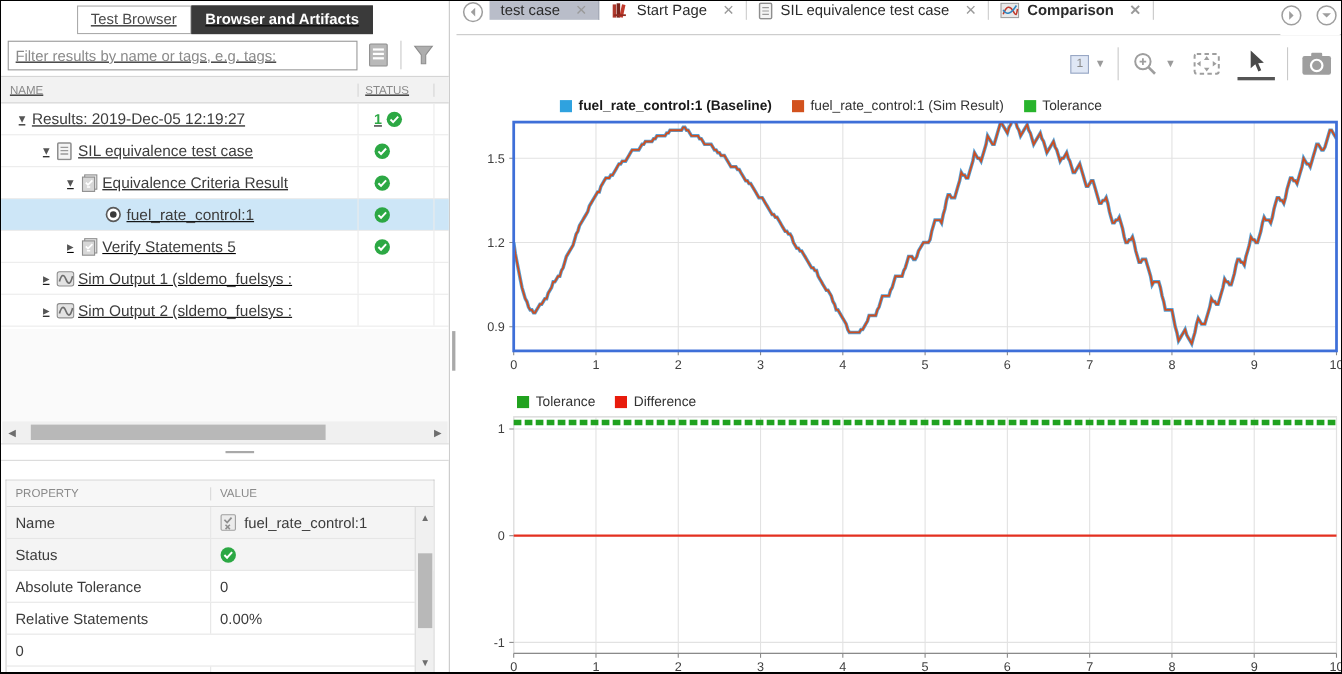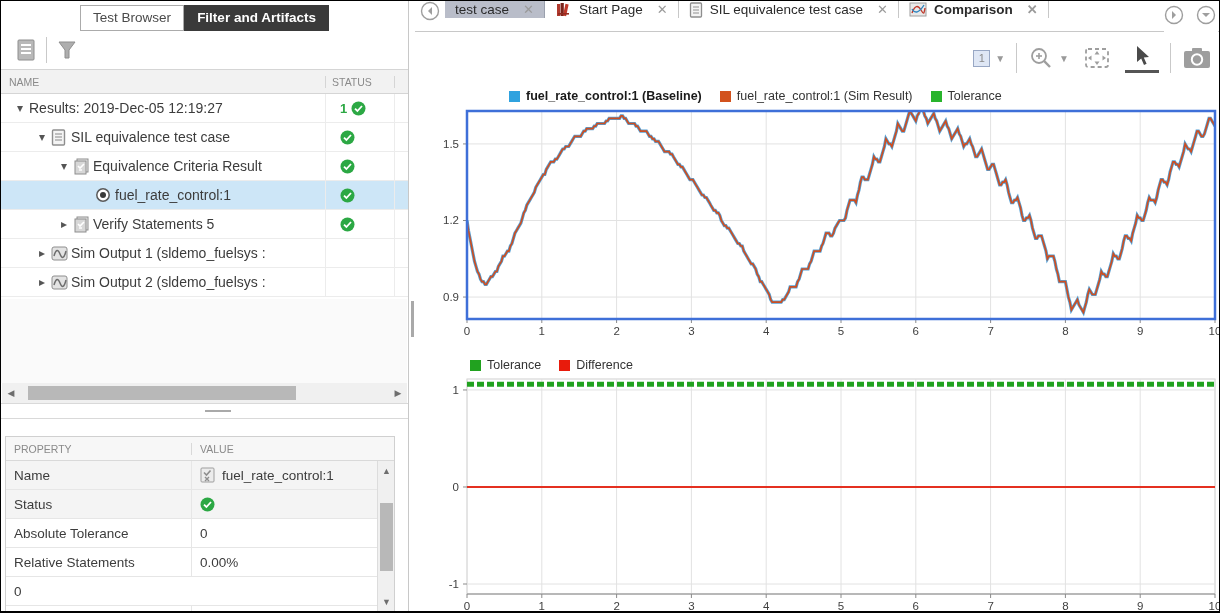--- a/index.html
+++ b/index.html
@@ -1,20 +1,20 @@
 <!DOCTYPE html>
 <html><head>
 <meta charset="utf-8">
 <style>
   * { margin:0; padding:0; box-sizing:border-box; }
   html,body { width:1220px; height:613px; font-family:"Liberation Sans", sans-serif; background:#ffffff; }
   #app { position:relative; width:1220px; height:613px; border:1px solid #000; border-bottom-width:2px; background:#fff; overflow:hidden; }
 
   
-  #left-panel { position:absolute; left:0; top:0; width:408px; height:611px; border-right:1px solid #c8c8c8; background:#fff; }
+  #left-panel { position:absolute; left:0; top:0; width:408px; height:611px; border-right:1px solid #c8c8c8; background:#fff;text-decoration:underline; }
   #seg-row { display:flex; justify-content:center; padding-top:4px; height:30px; }
   .seg-btn { font-size:13.5px; padding:3px 12px 4px; border:1px solid #ababab; color:#4a4a4a; background:#fff; white-space:nowrap; }
   .seg-btn.active { background:#3a3a3a; color:#fff; border-color:#3a3a3a; font-weight:bold; }
   #filter-row { display:flex; align-items:center; height:38px; padding:0 6px; }
   #filter-input { width:318px; height:27px; border:1px solid #999; font-size:13.5px; padding:0 6px; color:#444; }
   #filter-input::placeholder { color:#8a8a8a; }
   .tool-ic { margin-left:8px; display:flex; align-items:center; }
   .vsep { width:1px; height:26px; background:#c9c9c9; margin-left:9px; }
 
   #tree-header { display:flex; height:25px; background:#f2f2f2; border-top:1px solid #d5d5d5; border-bottom:1px solid #d5d5d5; font-size:10.5px; color:#8a8a8a; align-items:center; }
@@ -87,24 +87,25 @@
 </style>
 </head>
 <body>
 
 <div id="app">
 
   <div id="left-panel">
 
     <div id="seg-row">
       <button class="seg-btn">Test Browser</button>
-      <button class="seg-btn active">Filter and Artifacts</button>
+      <button class="seg-btn active">Browser and Artifacts</button>
     </div>
 
     <div id="filter-row">
+      <input id="filter-input" placeholder="Filter results by name or tags, e.g. tags:" style="">
       <span class="tool-ic">
         <svg width="22" height="24" viewBox="0 0 22 24">
             <rect x="3" y="2" width="16" height="20" rx="1" fill="#b9b9b9" stroke="#8e8e8e"></rect>
             <rect x="6" y="6" width="10" height="2" fill="#fff"></rect>
             <rect x="6" y="10" width="10" height="2" fill="#fff"></rect>
             <rect x="6" y="14" width="10" height="2" fill="#fff"></rect>
           </svg>
       </span>
       <span class="vsep"></span>
       <span class="tool-ic">

